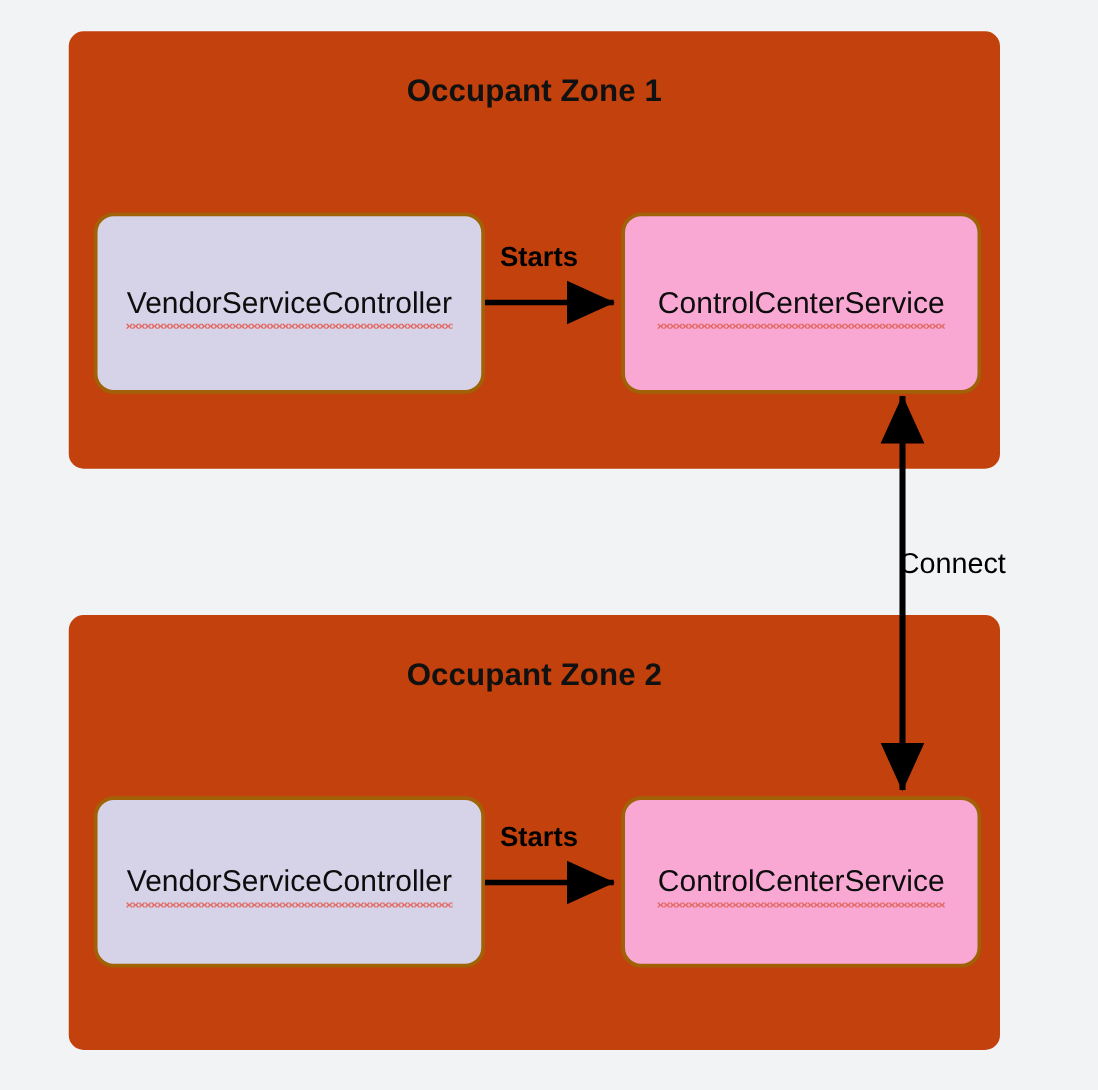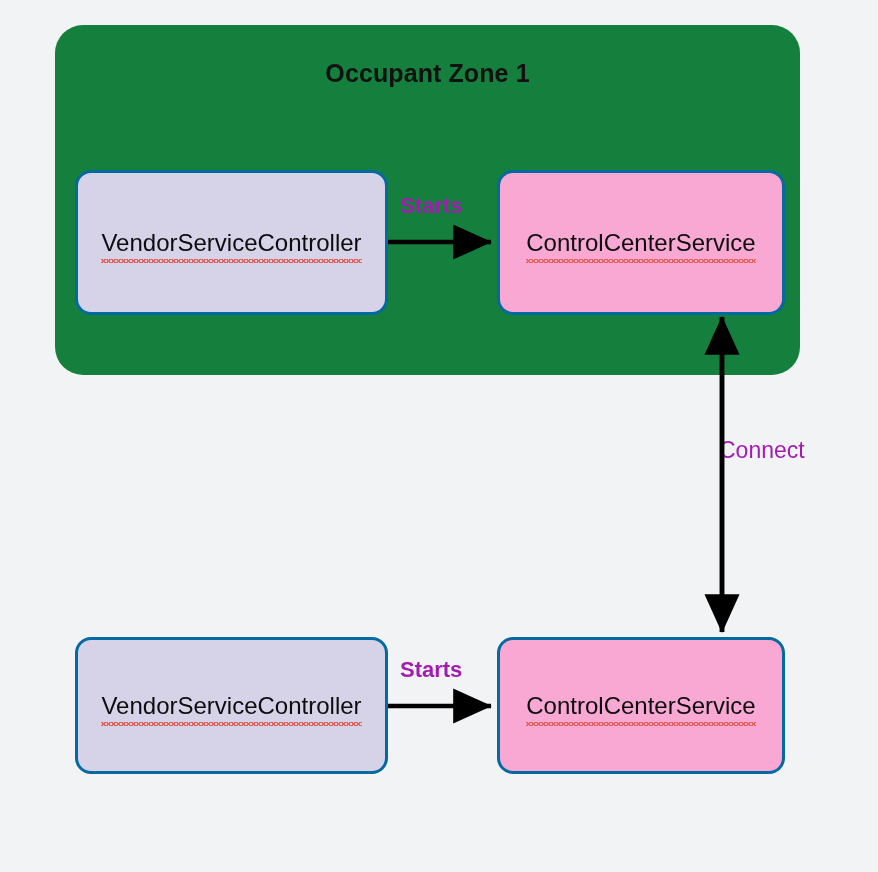--- a/index.html
+++ b/index.html
@@ -17,22 +17,22 @@
 
   #canvas {
     position: relative;
     width: 878px;
     height: 872px;
   }
 
   
   .zone {
     position: absolute;
-    background: #15803d;
-    border-radius: 28px;
+    background: #c2410c;
+    border-radius: 12px;
     box-sizing: border-box;
   }
   #zone-1 { left: 55px;  top: 25px;  width: 745px; height: 350px; }
   #zone-2 { left: 55px;  top: 492px; width: 745px; height: 348px; }
 
   .zone-title {
     position: absolute;
     left: 0;
     right: 0;
     top: 34px;
@@ -40,21 +40,21 @@
     font-size: 25px;
     font-weight: bold;
     color: #111111;
     letter-spacing: 0.1px;
   }
 
   
   .node {
     position: absolute;
     box-sizing: border-box;
-    border: 3px solid #0369a1;
+    border: 3px solid #a16207;
     border-radius: 16px;
     display: flex;
     align-items: center;
     justify-content: center;
   }
   .node-label {
     font-size: 24px;
     color: #0d0d0d;
     white-space: nowrap;
     position: relative;
@@ -81,21 +81,21 @@
   #node-vendor-1  { left: 75px;  top: 170px; width: 313px; height: 145px; }
   #node-control-1 { left: 497px; top: 170px; width: 288px; height: 145px; }
   #node-vendor-2  { left: 75px;  top: 637px; width: 313px; height: 137px; }
   #node-control-2 { left: 497px; top: 637px; width: 288px; height: 137px; }
 
   
   .edge-label {
     position: absolute;
     font-size: 22px;
     font-weight: bold;
-    color: #a21caf;
+    color: #000000;
     white-space: nowrap;
   }
   #label-starts-1 { left: 400px; top: 193px; }
   #label-starts-2 { left: 400px; top: 657px; }
   #label-connect {
     left: 719px;
     top: 437px;
     font-weight: normal;
     font-size: 23px;
   }
@@ -122,20 +122,23 @@
   <div class="node node-vendor" id="node-vendor-1">
     <span class="node-label">VendorServiceController</span>
   </div>
 
   <div class="node node-control" id="node-control-1">
     <span class="node-label">ControlCenterService</span>
   </div>
 
   <div class="edge-label" id="label-starts-1">Starts</div>
 
+  <div class="zone" id="zone-2">
+    <div class="zone-title">Occupant Zone 2</div>
+  </div>
 
   <div class="node node-vendor" id="node-vendor-2">
     <span class="node-label">VendorServiceController</span>
   </div>
 
   <div class="node node-control" id="node-control-2">
     <span class="node-label">ControlCenterService</span>
   </div>
 
   <div class="edge-label" id="label-starts-2">Starts</div>

